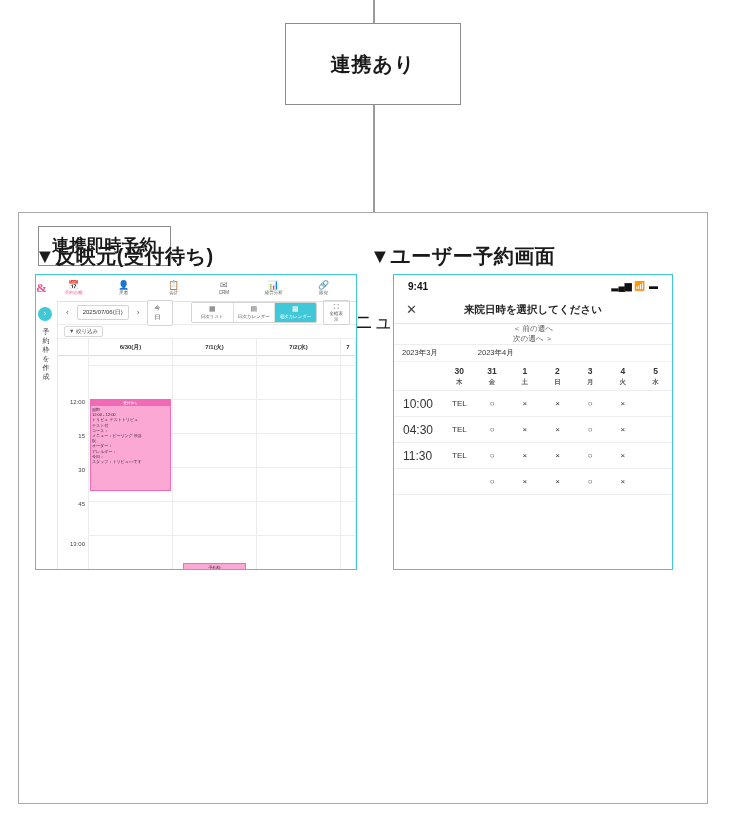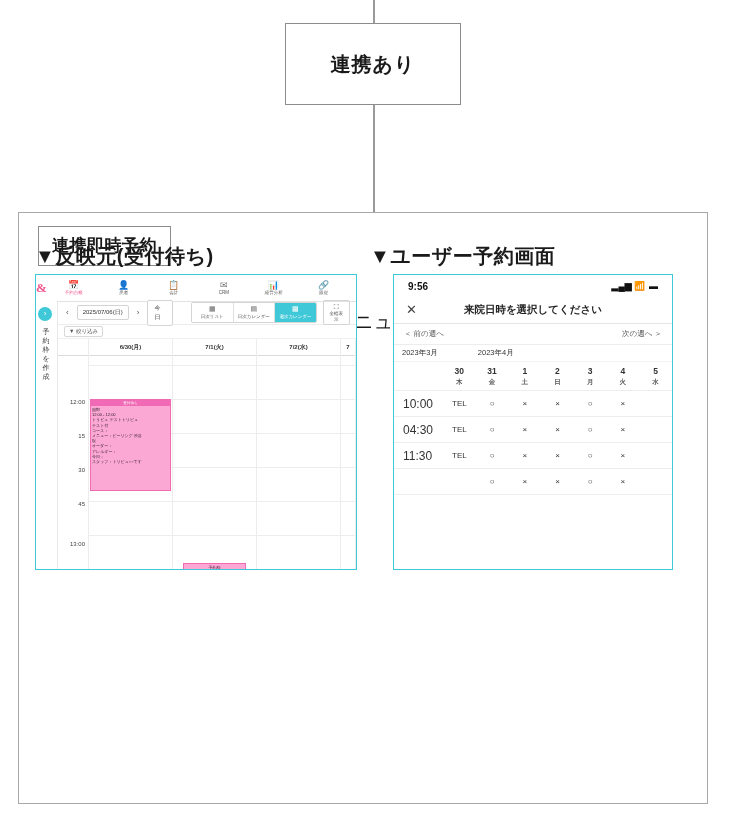--- a/index.html
+++ b/index.html
@@ -413,20 +413,21 @@
   }
   .ph-weeknav {
     height: 20px;
     display: flex;
     align-items: center;
     justify-content: space-between;
     padding: 0 10px;
     font-size: 7.5px;
     color: #555;
     border-bottom: 1px solid #ededed;
+    flex-direction: column;
   }
   .ph-months {
     height: 16px;
     display: flex;
     align-items: center;
     font-size: 7.5px;
     color: #333;
     border-bottom: 1px solid #f2f2f2;
     padding-left: 8px;
     gap: 40px;
@@ -599,21 +600,21 @@
         <div class="kp-col"></div>
         <div class="kp-col" style="flex:0 0 14px;"></div>
       </div>
     </div>
   </div>
 </div>
 
 <div class="shot-right">
 
   <div class="ph-status">
-    <span>9:56</span>
+    <span>9:41</span>
     <span class="right">
       <span>▂▄▆</span>
       <span>📶</span>
       <span>▬</span>
     </span>
   </div>
 
   <div class="ph-hd">
     <span class="close">✕</span>
     <span class="ttl">来院日時を選択してください</span>

